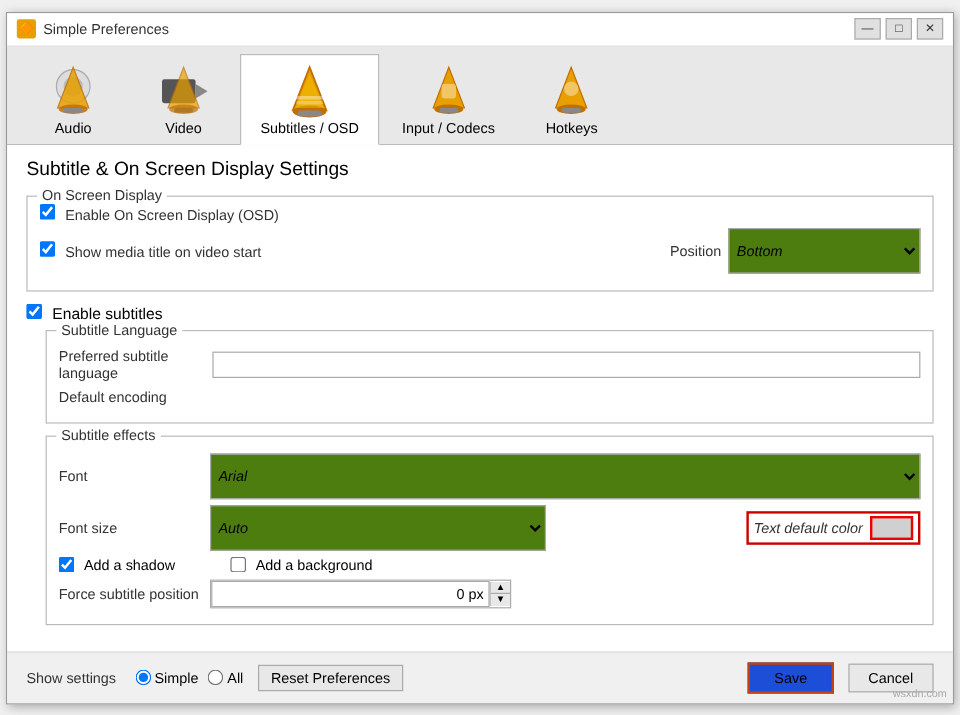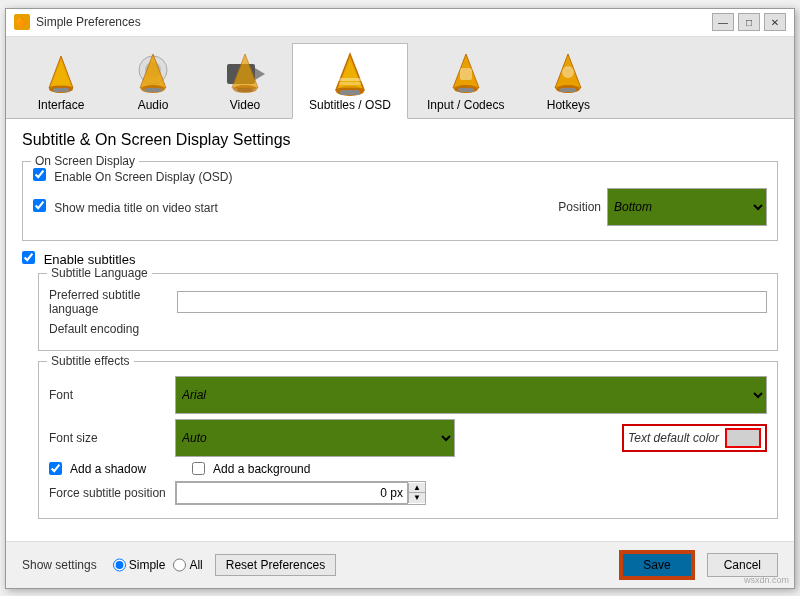--- a/index.html
+++ b/index.html
@@ -222,20 +222,21 @@
       color: #333;
       margin-right: 4px;
     }
     .radio-group {
       display: flex;
       align-items: center;
       gap: 8px;
     }
     .radio-item {
       display: flex;
+      align-items: center;
       gap: 3px;
       font-size: 12px;
     }
     .reset-btn {
       background: #e8e8e8;
       border: 1px solid #aaa;
       padding: 3px 10px;
       font-size: 12px;
       cursor: pointer;
     }
@@ -332,29 +333,20 @@
     </div>
     <div class="title-controls">
       <button class="title-btn">—</button>
       <button class="title-btn">□</button>
       <button class="title-btn close">✕</button>
     </div>
   </div>
 
   <div class="nav-tabs">
 
-    <div class="nav-tab">
-      <svg class="cone-svg" viewBox="0 0 48 48">
-        <polygon points="24,6 36,38 12,38" fill="#e8a000" stroke="#c07000" stroke-width="1"></polygon>
-        <ellipse cx="24" cy="39" rx="12" ry="4" fill="#c07000"></ellipse>
-        <polygon points="24,10 34,36 14,36" fill="#f5c000" opacity="0.5"></polygon>
-        <rect x="16" y="38" width="16" height="4" rx="2" fill="#888"></rect>
-      </svg>
-      <span>Interface</span>
-    </div>
 
     <div class="nav-tab">
       <svg class="cone-svg" viewBox="0 0 48 48">
         <circle cx="24" cy="20" r="14" fill="#ddd" stroke="#aaa" stroke-width="1"></circle>
         <circle cx="24" cy="20" r="8" fill="#bbb"></circle>
         <polygon points="24,4 37,38 11,38" fill="#e8a000" stroke="#c07000" stroke-width="1" opacity="0.85"></polygon>
         <ellipse cx="24" cy="39" rx="12" ry="4" fill="#c07000" opacity="0.85"></ellipse>
         <rect x="16" y="38" width="16" height="4" rx="2" fill="#888"></rect>
       </svg>
       <span>Audio</span>
@@ -513,19 +505,19 @@
         <input type="radio" name="settings-mode" checked="" style="">
         <span>Simple</span>
       </label>
       <label class="radio-item">
         <input type="radio" name="settings-mode" style="">
         <span>All</span>
       </label>
     </div>
     <button class="reset-btn">Reset Preferences</button>
     <div class="spacer"></div>
-    <button class="save-btn" style="background:#0369a1;border:4px solid #c2410c;color:#000;">Save</button>
+    <button class="save-btn" style="background:#1d4ed8;border:2px solid #c2410c;color:#000;">Save</button>
     <button class="cancel-btn">Cancel</button>
   </div>
 
 </div>
 <div class="watermark">wsxdn.com</div>
 </div>
 
 </body></html>

